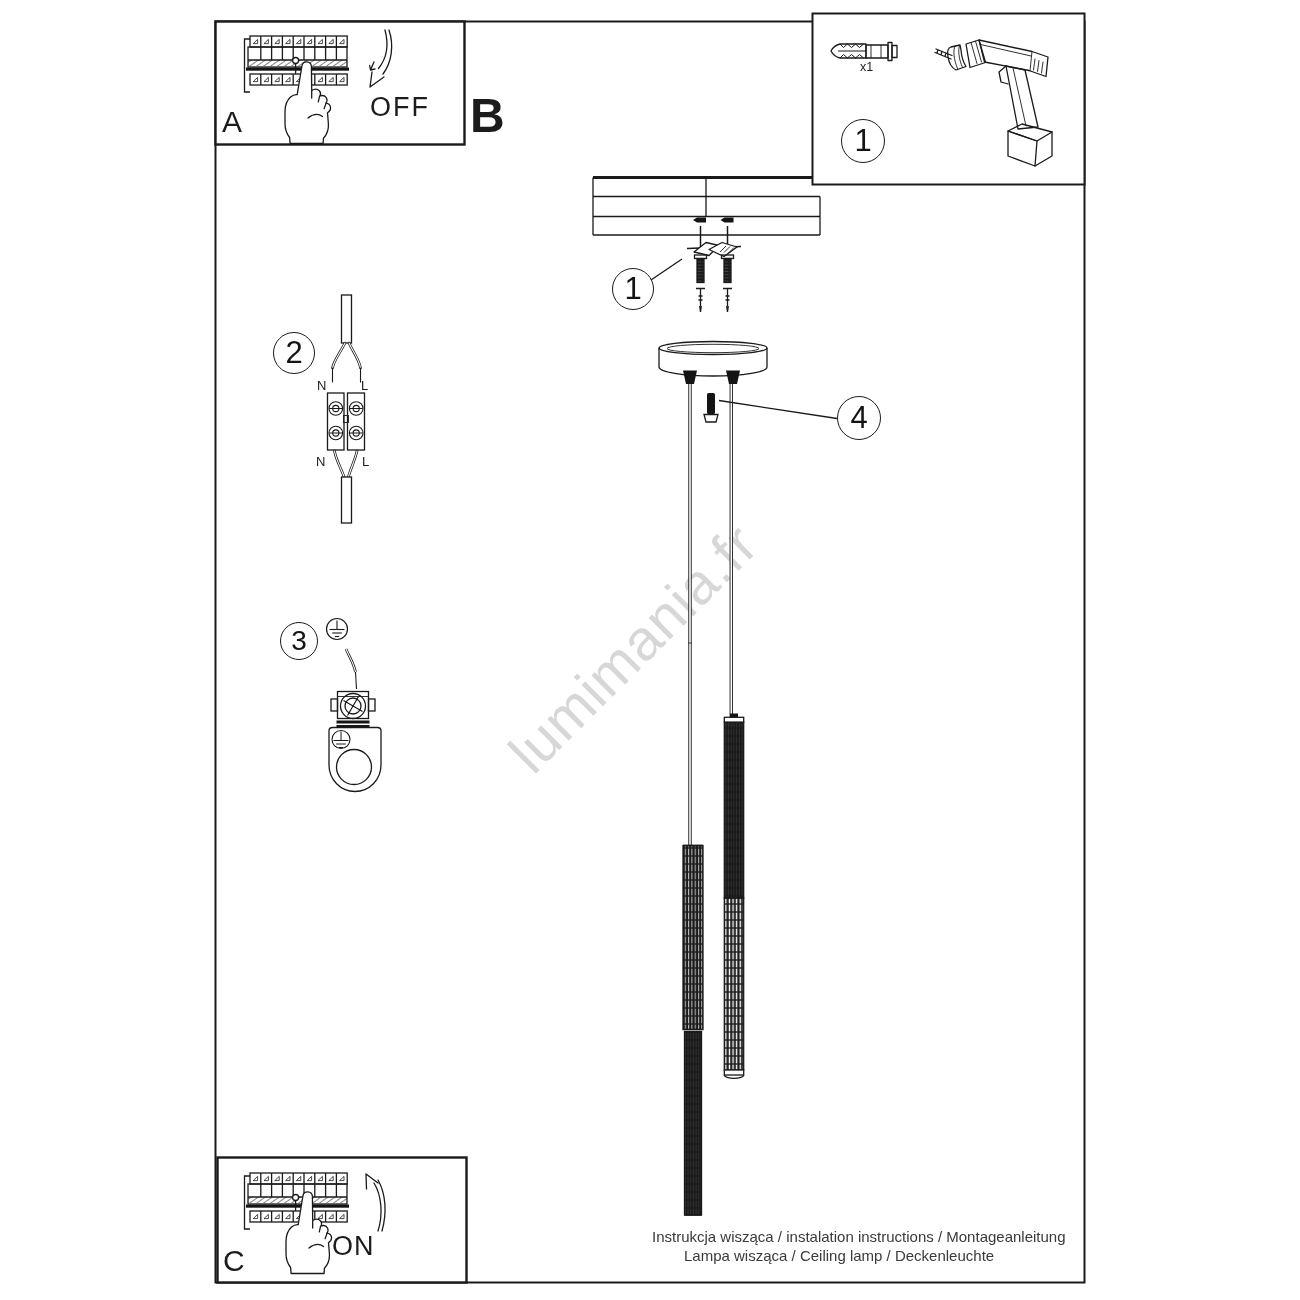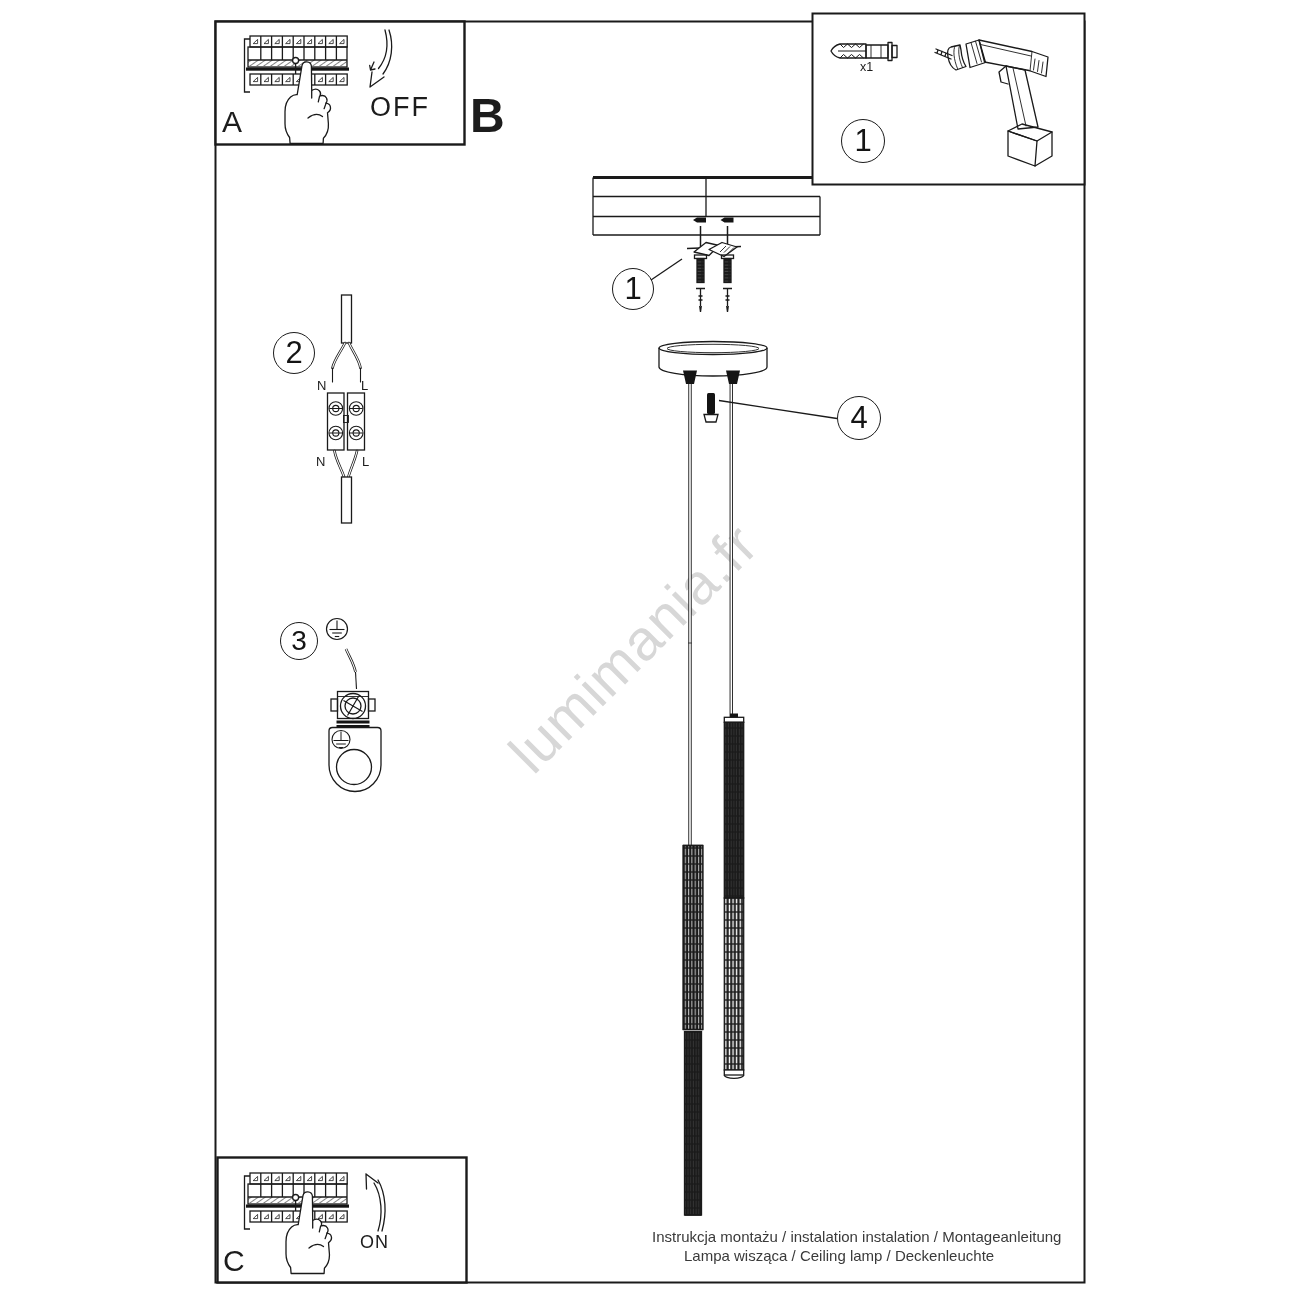--- a/index.html
+++ b/index.html
@@ -256,30 +256,30 @@
         <path d="M1008,131 L1008,156 L1035,166 L1037,141 Z"></path>
         <path d="M1052,132 L1052,156 L1035,166"></path>
       </g>
     </g>
   </svg>
 
   <div class="t" style="left:222px;top:107px;font-size:30px;">A</div>
   <div class="t" style="left:350px;top:94px;font-size:27px;letter-spacing:2px;margin-left:20px;">OFF</div>
   <div class="t" style="left:470px;top:92px;font-size:48px;font-weight:bold;">B</div>
   <div class="t" style="left:223px;top:1246px;font-size:30px;">C</div>
-  <div class="t" style="left:360px;top:1233px;font-size:18px;letter-spacing:1px;">ON</div>
+  <div class="t" style="left:332px;top:1233px;font-size:27px;letter-spacing:1px;">ON</div>
   <div class="t" style="left:860px;top:61px;font-size:12.5px;">x1</div>
 
   <div class="t nl" style="left:317px;top:379px;">N</div>
   <div class="t nl" style="left:361px;top:379px;">L</div>
   <div class="t nl" style="left:316px;top:455px;">N</div>
   <div class="t nl" style="left:362px;top:455px;">L</div>
 
   <div class="badge" style="left:841px;top:119px;width:42px;height:42px;">1</div>
   <div class="badge" style="left:612px;top:268px;width:40px;height:40px;">1</div>
   <div class="badge" style="left:273px;top:332px;width:40px;height:40px;">2</div>
   <div class="badge" style="left:280px;top:622px;width:36px;height:36px;font-size:28px;">3</div>
   <div class="badge" style="left:837px;top:396px;width:42px;height:42px;">4</div>
 
-  <div class="t cap" style="left:652px;top:1229px;">Instrukcja montażu / instalation instalation / Montageanleitung</div>
+  <div class="t cap" style="left:652px;top:1229px;">Instrukcja wisząca / instalation instructions / Montageanleitung</div>
   <div class="t cap" style="left:652px;top:1248px;margin-left:32px;">Lampa wisząca / Ceiling lamp / Deckenleuchte</div>
 
 </div>
 
 </body></html>

